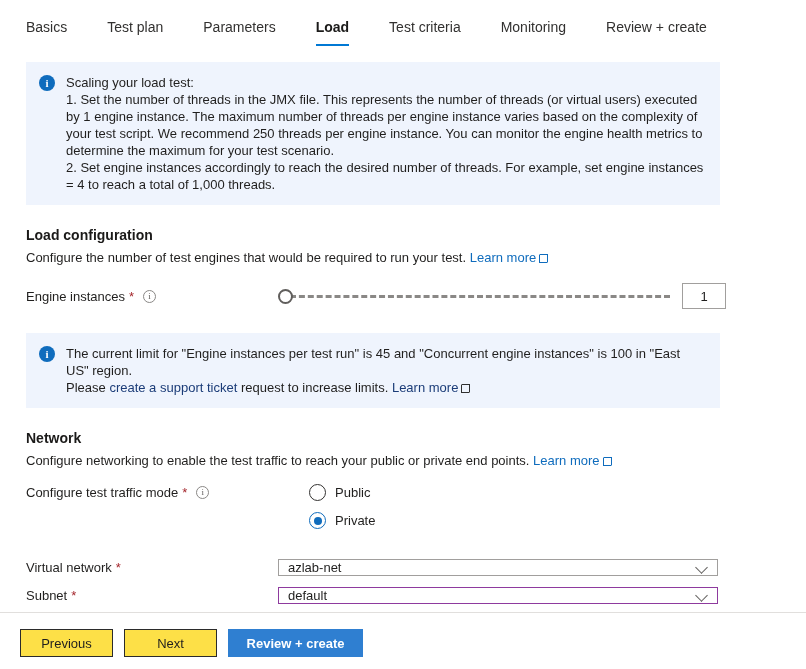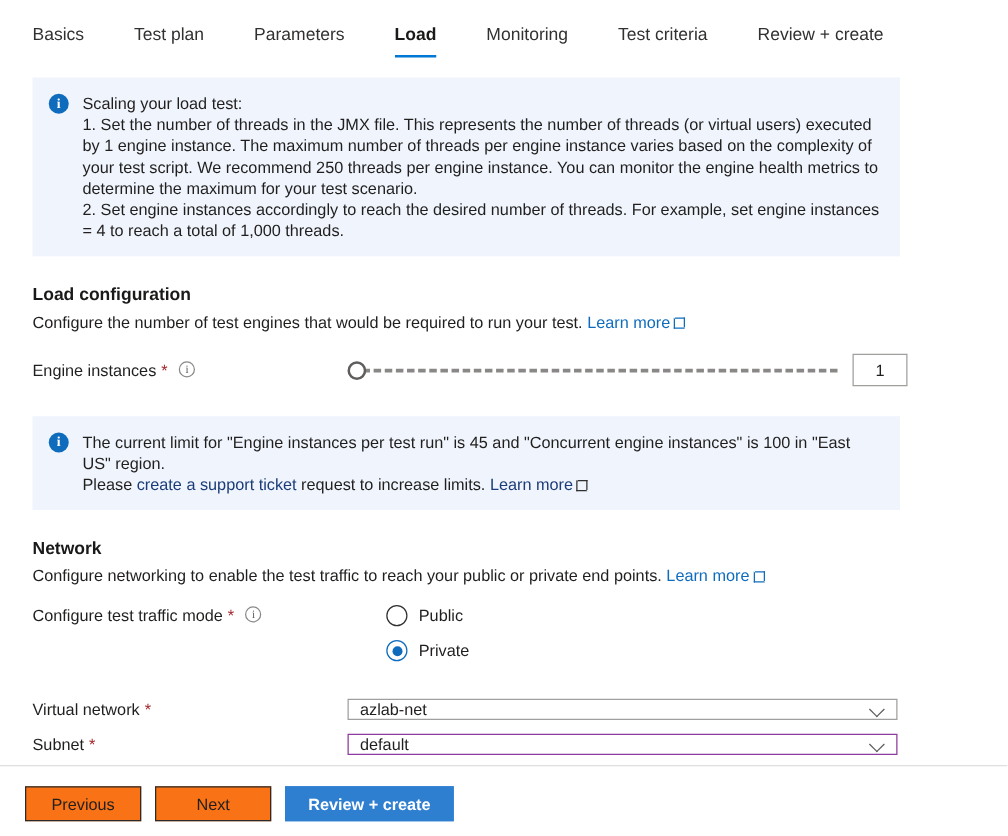--- a/index.html
+++ b/index.html
@@ -121,21 +121,21 @@
     display: flex;
     align-items: center;
     margin-left: 26px;
   }
   .row-label {
     width: 252px;
     flex: 0 0 252px;
     font-size: 13px;
     color: #201f1e;
     display: flex;
-    align-items: flex-start;
+    align-items: center;
   }
   .req { color: #a4262c; margin-left: 4px; font-size: 13px; }
   .info-tip {
     display: inline-block;
     width: 13px; height: 13px;
     border: 1px solid #8a8886;
     border-radius: 50%;
     color: #605e5c;
     font-size: 9px;
     line-height: 11px;
@@ -255,21 +255,21 @@
     left: 20px;
     top: 629px;
     display: flex;
     align-items: center;
     gap: 11px;
   }
   .btn {
     height: 28px;
     min-width: 93px;
     border: 1px solid #2b2b2b;
-    background: #f97316;
+    background: #fde047;
     font-size: 13px;
     color: #201f1e;
     font-family: "Liberation Sans", sans-serif;
     cursor: pointer;
     padding: 0 12px;
   }
   .btn.primary {
     background: #2f7fd1;
     border-color: #2f7fd1;
     color: #ffffff;
@@ -280,22 +280,22 @@
 </head>
 <body>
 
 <div class="page">
 
   <div class="tabs">
     <div class="tab">Basics</div>
     <div class="tab">Test plan</div>
     <div class="tab">Parameters</div>
     <div class="tab active">Load</div>
+    <div class="tab">Test criteria</div>
     <div class="tab">Monitoring</div>
-    <div class="tab">Test criteria</div>
     <div class="tab">Review + create</div>
   </div>
 
   <div class="banner">
     <div class="banner-icon">i</div>
     <div class="banner-body">
       <p>Scaling your load test:</p>
       <p>1. Set the number of threads in the JMX file. This represents the number of threads (or virtual users) executed by 1 engine instance. The maximum number of threads per engine instance varies based on the complexity of your test script. We recommend 250 threads per engine instance. You can monitor the engine health metrics to determine the maximum for your test scenario.</p>
       <p>2. Set engine instances accordingly to reach the desired number of threads. For example, set engine instances = 4 to reach a total of 1,000 threads.</p>
     </div>

